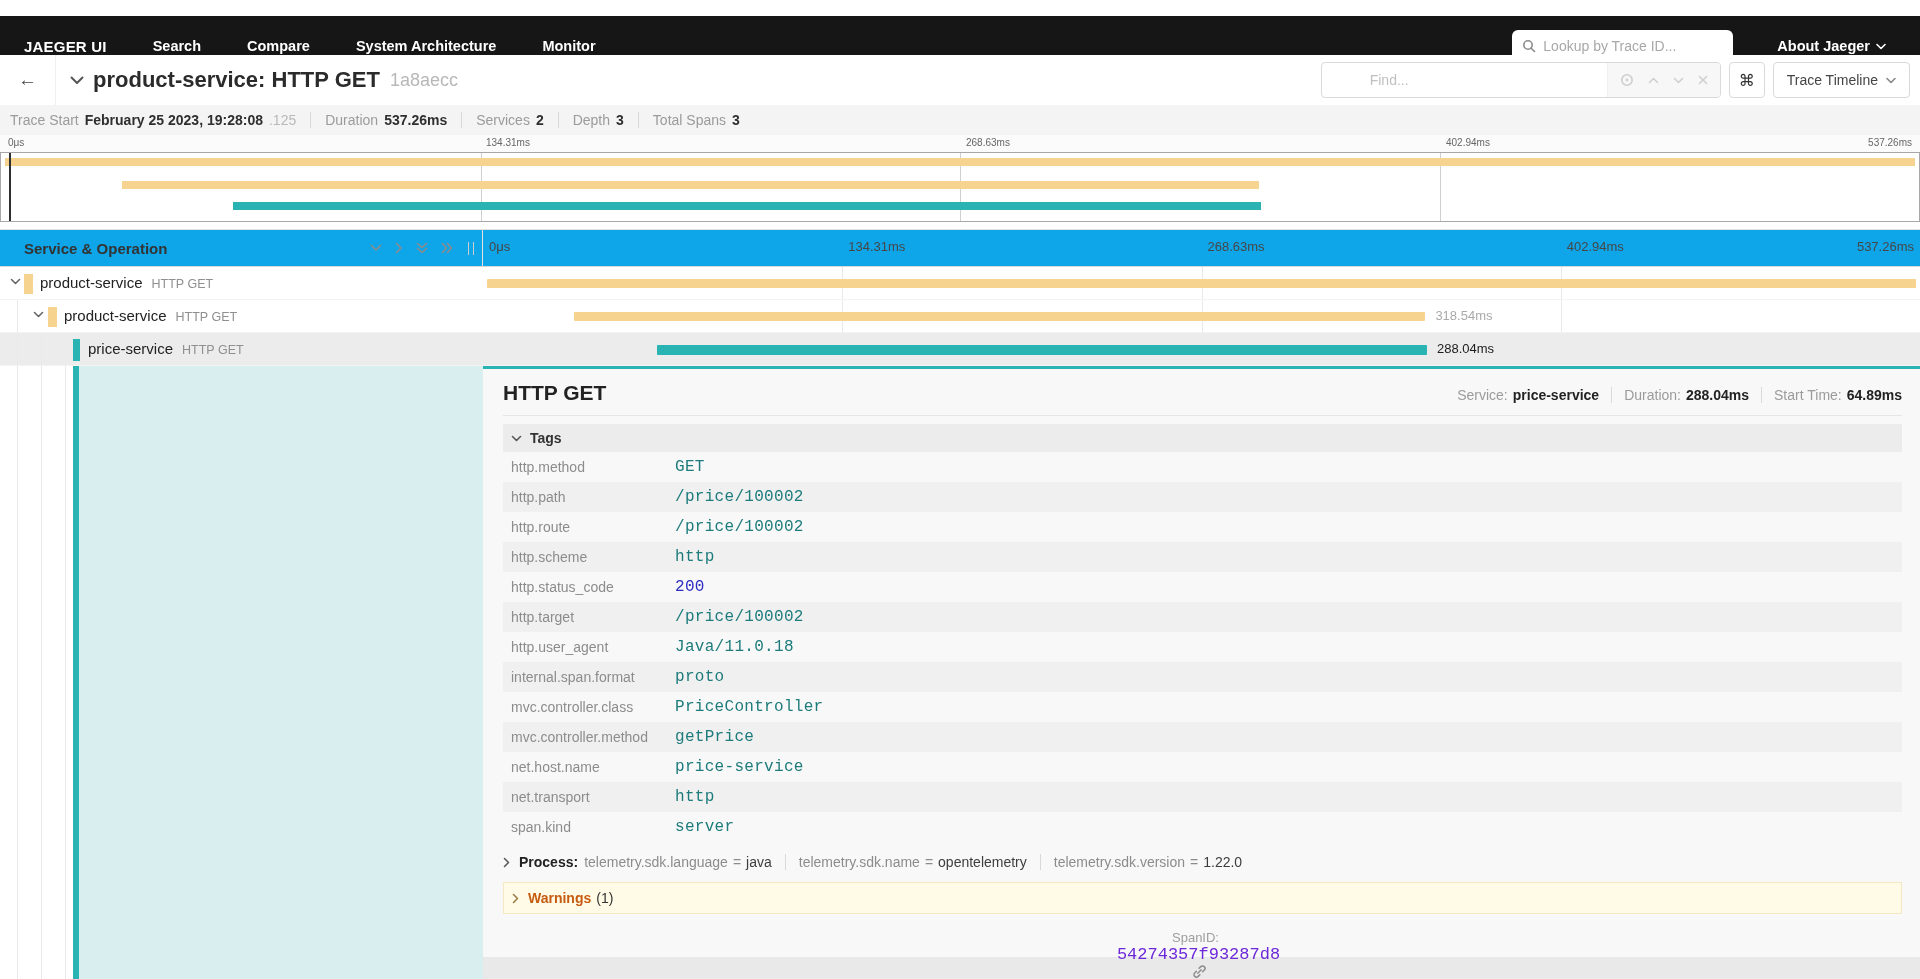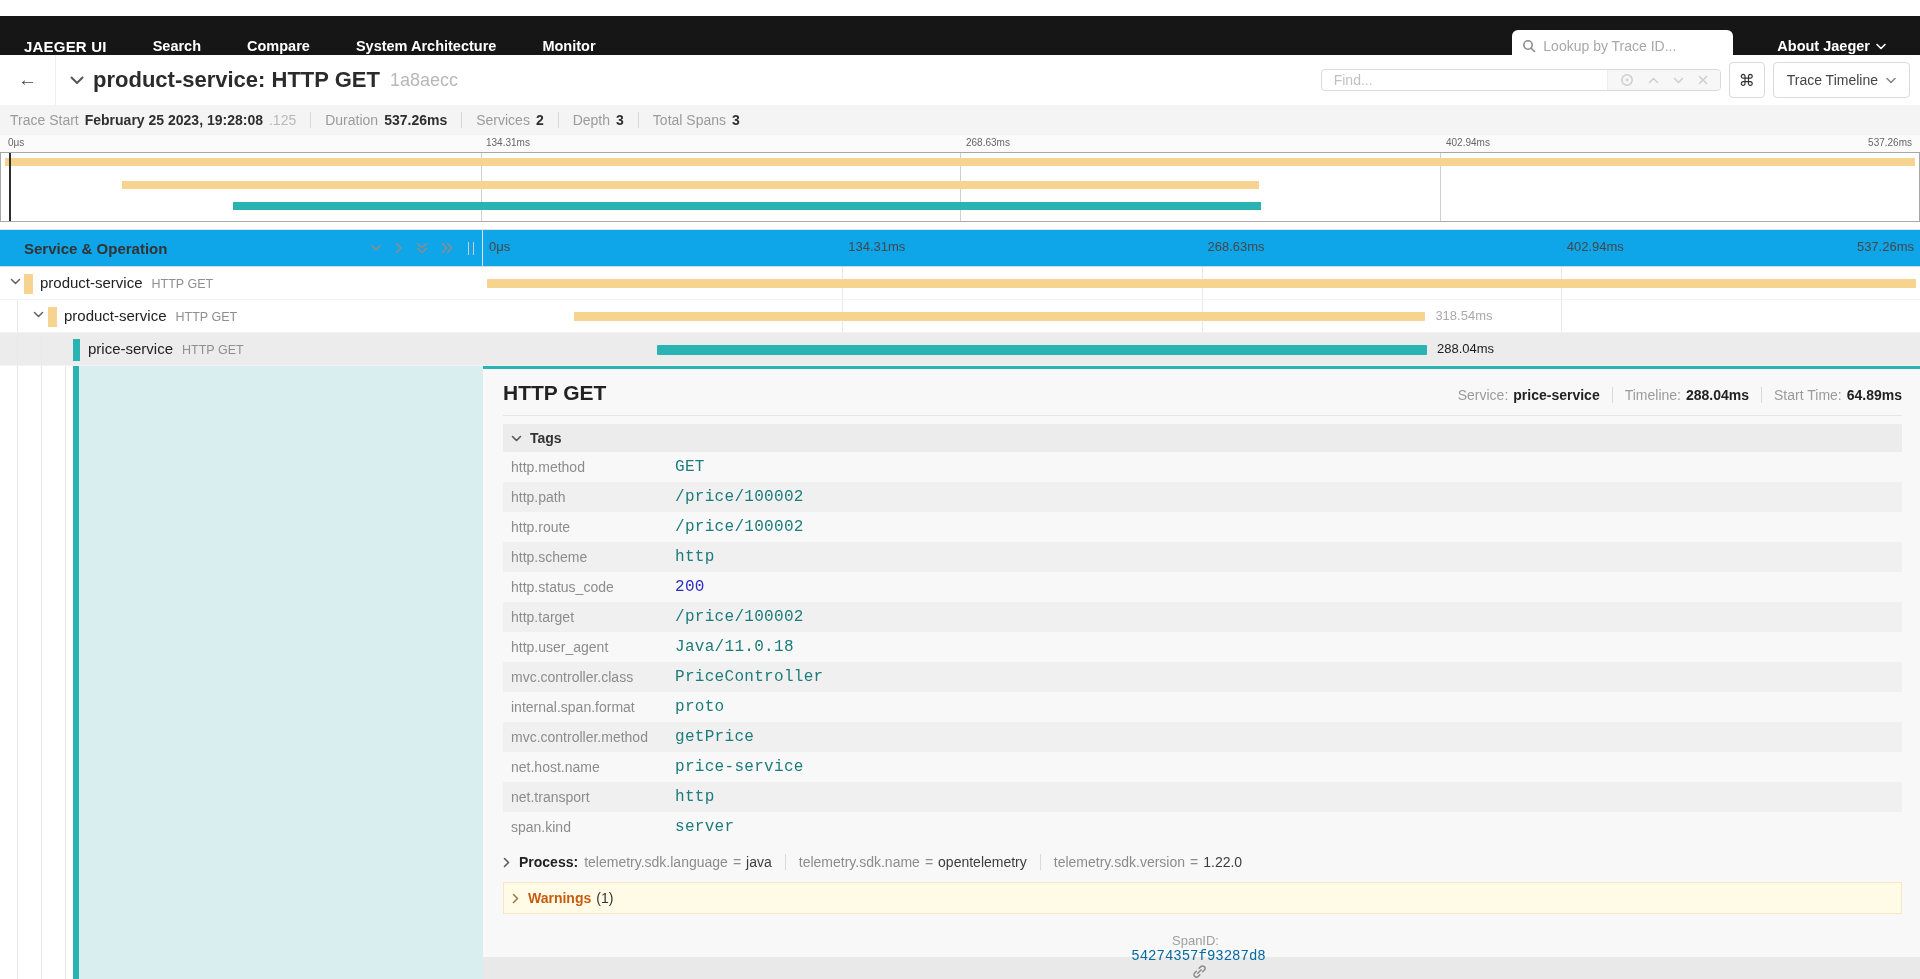--- a/index.html
+++ b/index.html
@@ -26,22 +26,22 @@
   .about .chev{margin-left:6px; color:#fff;}
 
   
   .trace-header{position:absolute; top:55px; left:0; width:1920px; height:50px; background:#fff;
     display:flex; align-items:center;}
   .back-btn{width:56px; height:50px; display:flex; align-items:center; justify-content:center;
     border-right:1px solid #f0f0f0; font-size:19px; color:#444; cursor:pointer;}
   .title-chevron{margin-left:14px; color:#555; cursor:pointer; display:flex;}
   .trace-title{font-size:22px; font-weight:bold; color:#2b2b2b; margin-left:9px;}
   .trace-id{font-size:18px; color:#b8b8b8; margin-left:10px;}
-  .find-group{width:400px; height:22px; border:1px solid #d9d9d9; border-radius:4px;
-    display:flex; align-items:center; background:#fff; overflow:hidden;}
+  .find-group{width:400px; height:36px; border:1px solid #d9d9d9; border-radius:4px;
+    display:flex; align-items:center; background:#fff; overflow:hidden;padding-left:36px;}
   .find-group input{flex:1; border:none; outline:none; padding-left:12px; font-size:14px;
     font-family:"Liberation Sans",sans-serif; color:#444;}
   .find-group input::placeholder{color:#c0c0c0;}
   .find-icons{height:100%; background:#f7f7f7; border-left:1px solid #efefef; display:flex;
     align-items:center; padding:0 12px; color:#cfcfcf;}
   .find-icons span{margin-left:14px; font-size:13px; cursor:pointer; display:flex; align-items:center;}
   .find-icons span:first-child{margin-left:0;}
   .cmd-btn{width:36px; height:36px; border:1px solid #d9d9d9; border-radius:4px; margin-left:8px;
     display:flex; align-items:center; justify-content:center; font-size:16px; color:#333; background:#fff; cursor:pointer;}
   .view-btn{height:36px; border:1px solid #d9d9d9; border-radius:4px; margin-left:8px; margin-right:10px;
@@ -131,21 +131,21 @@
   .proc-eq{color:#8c8c8c; margin:0 5px;}
   .proc-val{color:#3d3d3d;}
   .warnings{margin:12px 18px 0 20px; height:32px; background:#fffbe6; border:1px solid #f4e9c3;
     display:flex; align-items:center; padding-left:8px; cursor:pointer;}
   .warnings .chev{color:#9a7b45;}
   .warn-label{font-size:14px; font-weight:bold; color:var(--warn); margin-left:9px;}
   .warn-count{font-size:14px; color:#333; margin-left:5px;}
   .panel-footer{position:absolute; left:0; right:0; bottom:0; height:22px; background:#e9e9e9;
     display:flex; align-items:center; justify-content:flex-end; padding-right:12px; font-size:13px;flex-direction:column;}
   .spanid-label{color:#9e9e9e;}
-  .spanid-value{color:#0369a1; font-family:"Liberation Mono",monospace; margin-left:6px; font-size:14px;}
+  .spanid-value{color:#6d28d9; font-family:"Liberation Mono",monospace; margin-left:6px; font-size:17px;}
   .link-icon{margin-left:8px; color:#8c8c8c; display:flex; cursor:pointer;}
 </style>
 </head>
 <body>
 
 <div class="nav">
   <div class="brand">JAEGER UI</div>
   <div class="nav-item">Search</div>
   <div class="nav-item">Compare</div>
   <div class="nav-item">System Architecture</div>
@@ -370,21 +370,21 @@
   <div class="panel">
     <div class="panel-head">
       <div class="span-title">HTTP GET</div>
       <div class="spacer"></div>
       <div class="meta">
         <div class="meta-item">
           <span class="meta-label">Service:</span>
           <span class="meta-value">price-service</span>
         </div>
         <div class="meta-item">
-          <span class="meta-label">Timeline:</span>
+          <span class="meta-label">Duration:</span>
           <span class="meta-value">288.04ms</span>
         </div>
         <div class="meta-item">
           <span class="meta-label">Start Time:</span>
           <span class="meta-value">64.89ms</span>
         </div>
       </div>
     </div>
     <div class="divider"></div>
 
@@ -418,26 +418,26 @@
         </div>
       <div class="tag-row">
           <span class="tag-key">http.target</span>
           <span class="tag-val">/price/100002</span>
         </div>
       <div class="tag-row">
           <span class="tag-key">http.user_agent</span>
           <span class="tag-val">Java/11.0.18</span>
         </div>
       <div class="tag-row">
+          <span class="tag-key">internal.span.format</span>
+          <span class="tag-val">proto</span>
+        </div>
+      <div class="tag-row">
           <span class="tag-key">mvc.controller.class</span>
           <span class="tag-val">PriceController</span>
-        </div>
-      <div class="tag-row">
-          <span class="tag-key">internal.span.format</span>
-          <span class="tag-val">proto</span>
         </div>
       <div class="tag-row">
           <span class="tag-key">mvc.controller.method</span>
           <span class="tag-val">getPrice</span>
         </div>
       <div class="tag-row">
           <span class="tag-key">net.host.name</span>
           <span class="tag-val">price-service</span>
         </div>
       <div class="tag-row">

